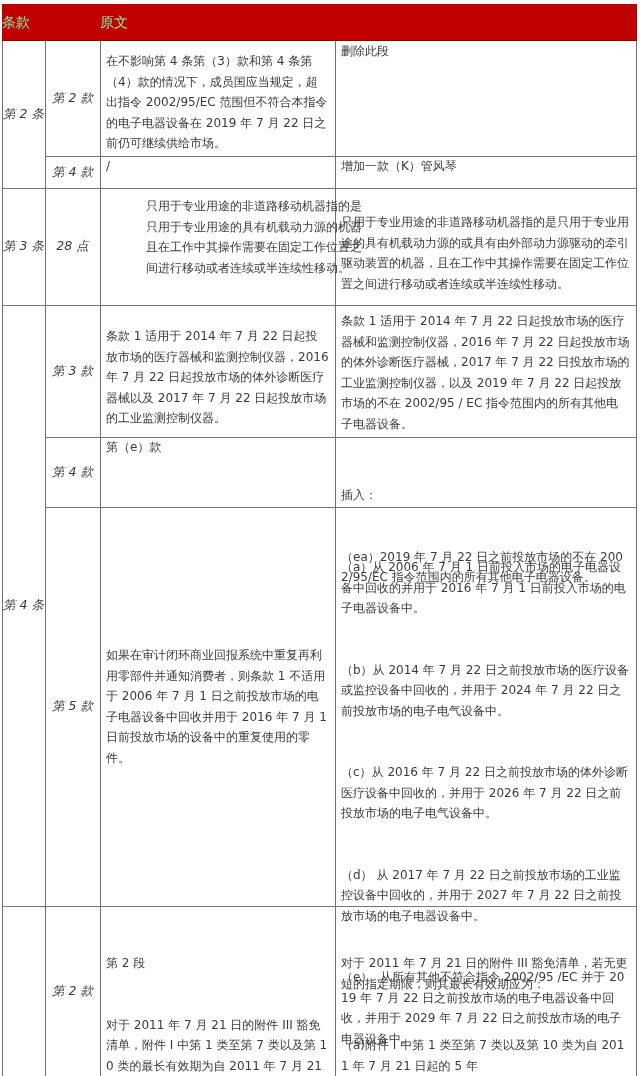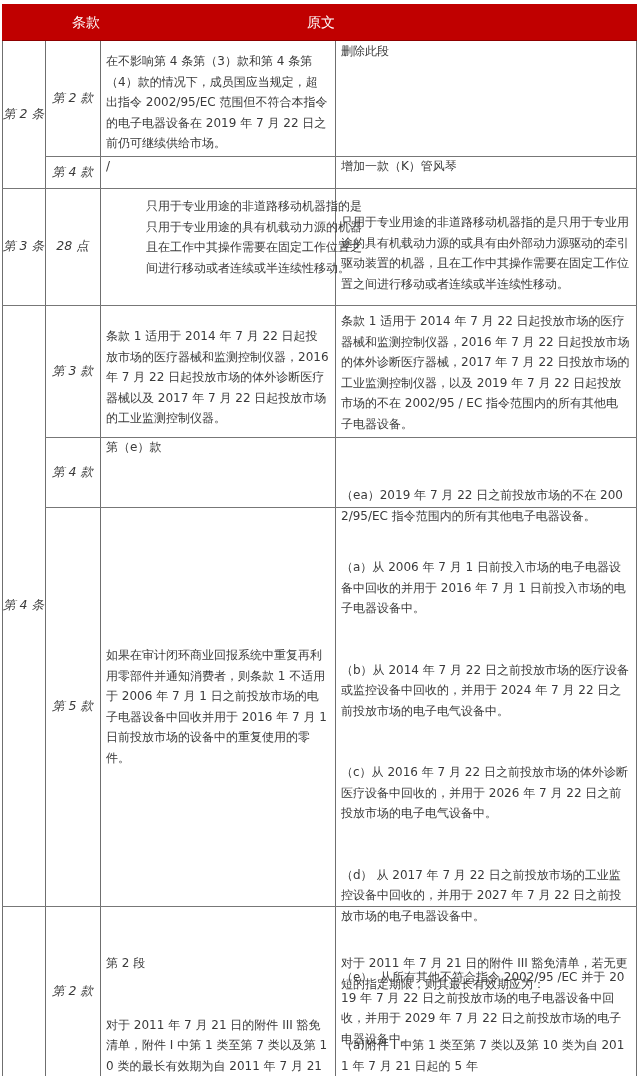--- a/index.html
+++ b/index.html
@@ -1,22 +1,22 @@
 <!DOCTYPE html>
 <html><head>
 <meta charset="utf-8">
 <style>
   html, body { margin: 0; padding: 0; background: #ffffff; }
   body { width: 640px; height: 1076px; overflow: hidden; position: relative;
          font-family: "DejaVu Sans", "Liberation Sans", sans-serif; color: #3a3a3a; }
   .tbl { position: absolute; left: 2px; top: 4px; width: 635px; }
   .hdr { position: absolute; left: 0; top: 0; width: 635px; height: 36px; background: #c00000;
          border-bottom: 1px solid #8e0000; }
-  .hdr div { position: absolute; top: 0; height: 36px; line-height: 36px; text-align: right;
-             color: #ffffff; font-size: 14px; }
+  .hdr div { position: absolute; top: 0; height: 36px; line-height: 36px; text-align: left;
+             color: #86efac; font-size: 14px; }
   .vline { position: absolute; width: 1px; background: #6f6f6f; }
   .hline { position: absolute; height: 1px; background: #777777; }
   .cell { position: absolute; font-size: 12px; line-height: 20.5px; box-sizing: border-box;
           padding: 0 6px; white-space: pre-wrap; word-break: break-all; }
   .lab { text-align: center; display: flex; align-items: center; justify-content: center; padding: 0; font-size: 12.5px; font-style: italic; }
   .vc { display: flex; align-items: flex-start; }
   .vc > span { display: block; }
 </style>
 </head>
 <body>
@@ -81,20 +81,21 @@
   <div class="cell" style="left:98px;top:322px;width:235px;">条款 1 适用于 2014 年 7 月 22 日起投放市场的医疗器械和监测控制仪器，2016 年 7 月 22 日起投放市场的体外诊断医疗器械以及 2017 年 7 月 22 日起投放市场的工业监测控制仪器。</div>
   <div class="cell" style="left:333px;top:307px;width:301px;">条款 1 适用于 2014 年 7 月 22 日起投放市场的医疗器械和监测控制仪器，2016 年 7 月 22 日起投放市场的体外诊断医疗器械，2017 年 7 月 22 日投放市场的工业监测控制仪器，以及 2019 年 7 月 22 日起投放市场的不在 2002/95 / EC 指令范围内的所有其他电子电器设备。</div>
 
   <div class="cell lab" style="left:43px;top:433px;width:55px;height:70px;">
     <span>第 4 款</span>
   </div>
   <div class="cell vc" style="left:98px;top:433px;width:235px;height:70px;">
     <span>第（e）款</span>
   </div>
   <div class="cell" style="left:333px;top:440px;width:301px;">
+    <div>插入：</div>
     <div>（ea）2019 年 7 月 22 日之前投放市场的不在 2002/95/EC 指令范围内的所有其他电子电器设备。</div>
   </div>
 
   <div class="cell lab" style="left:43px;top:503px;width:55px;height:399px;">
     <span>第 5 款</span>
   </div>
   <div class="cell" style="left:98px;top:641px;width:235px;">如果在审计闭环商业回报系统中重复再利用零部件并通知消费者，则条款 1 不适用于 2006 年 7 月 1 日之前投放市场的电子电器设备中回收并用于 2016 年 7 月 1 日前投放市场的设备中的重复使用的零件。</div>
   <div class="cell" style="left:333px;top:512px;width:301px;">
     <div>（a）从 2006 年 7 月 1 日前投入市场的电子电器设备中回收的并用于 2016 年 7 月 1 日前投入市场的电子电器设备中。</div>
     <div>（b）从 2014 年 7 月 22 日之前投放市场的医疗设备或监控设备中回收的，并用于 2024 年 7 月 22 日之前投放市场的电子电气设备中。</div>

